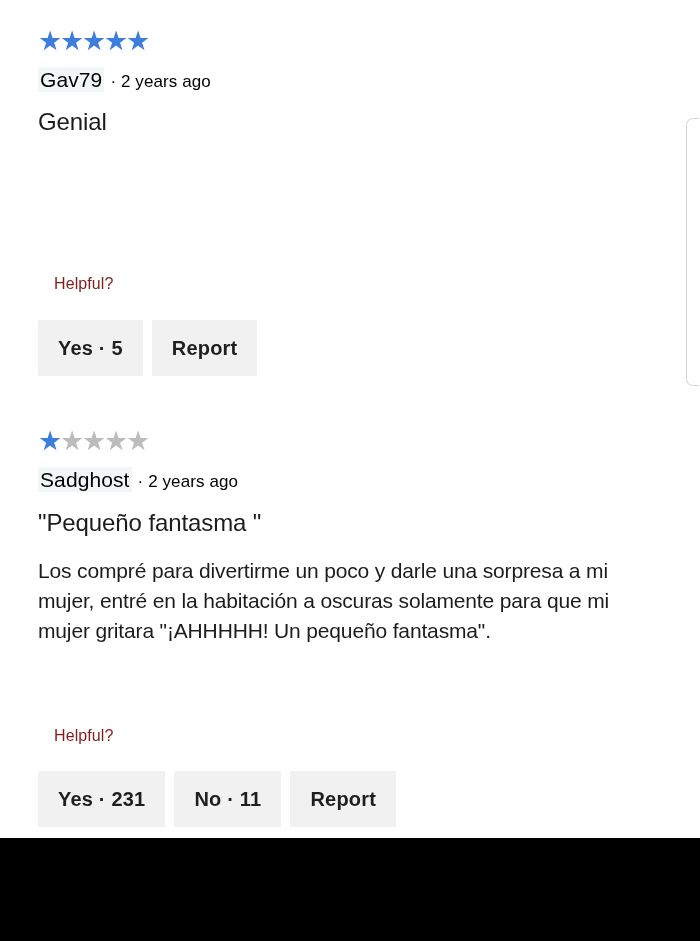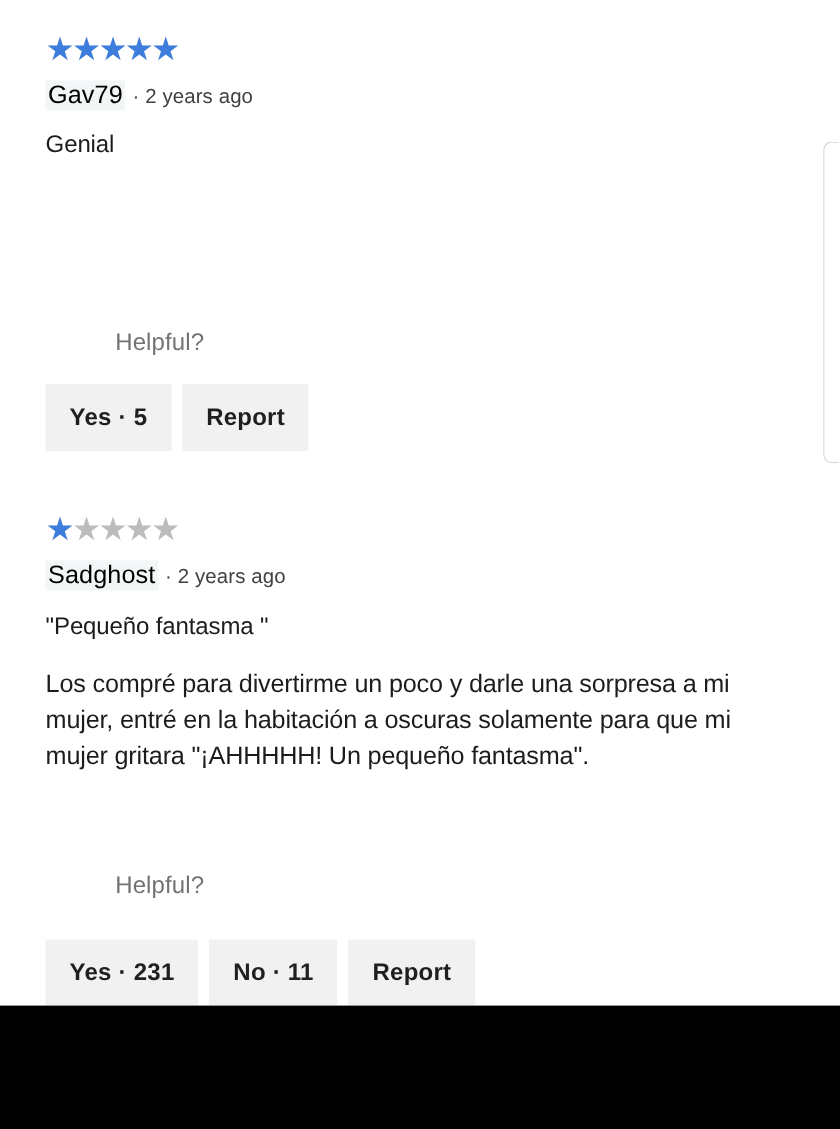--- a/index.html
+++ b/index.html
@@ -61,53 +61,52 @@
   }
   .author {
     font-size: 21px;
     color: #000000;
     background: #f2f6f7;
     padding: 1px 2px;
     letter-spacing: 0.1px;
   }
   .meta {
     font-size: 17px;
-    color: #404040;
+    color: #000000;
     margin-left: 6px;
     letter-spacing: 0.1px;
   }
 
   
   .body-line {
     position: absolute;
     left: 38px;
-    font-size: 20px;
+    font-size: 24px;
     color: #1c1c1c;
     line-height: 29px;
     letter-spacing: -0.1px;
   }
   .paragraph {
     position: absolute;
     left: 38px;
     width: 628px;
     font-size: 21px;
     color: #1c1c1c;
     line-height: 30px;
     letter-spacing: -0.15px;
   }
 
   
   .helpful-label {
     position: absolute;
     left: 54px;
-    font-size: 20px;
-    color: #737373;
+    font-size: 16px;
+    color: #7f1d1d;
     line-height: 1;
     letter-spacing: 0.1px;
-    margin-left: 42px;
   }
   .btn-row {
     position: absolute;
     left: 38px;
     display: flex;
     gap: 9px;
   }
   .vote-btn {
     background: #f1f1f1;
     color: #1f1f1f;
@@ -202,21 +201,21 @@
     <div class="byline" style="top:69px;">
       <span class="author">Sadghost</span><span class="meta">· 2 years ago</span>
     </div>
 
     <div class="body-line" style="top:108px;">"Pequeño fantasma "</div>
 
     <div class="paragraph" style="top:156px;">Los compré para divertirme un poco y darle una sorpresa a mi mujer, entré en la habitación a oscuras solamente para que mi mujer gritara "¡AHHHHH! Un pequeño fantasma".</div>
 
     <div class="helpful-label" style="top:328px;">Helpful?</div>
 
-    <div class="btn-row" style="top:371px;margin-top:12px;">
+    <div class="btn-row" style="top:371px;">
       <button class="vote-btn">Yes · 231</button>
       <button class="vote-btn">No · 11</button>
       <button class="vote-btn">Report</button>
     </div>
 
   </div>
 
   <div id="scrollbar-track">
     <div id="scrollbar-thumb"></div>
   </div>

